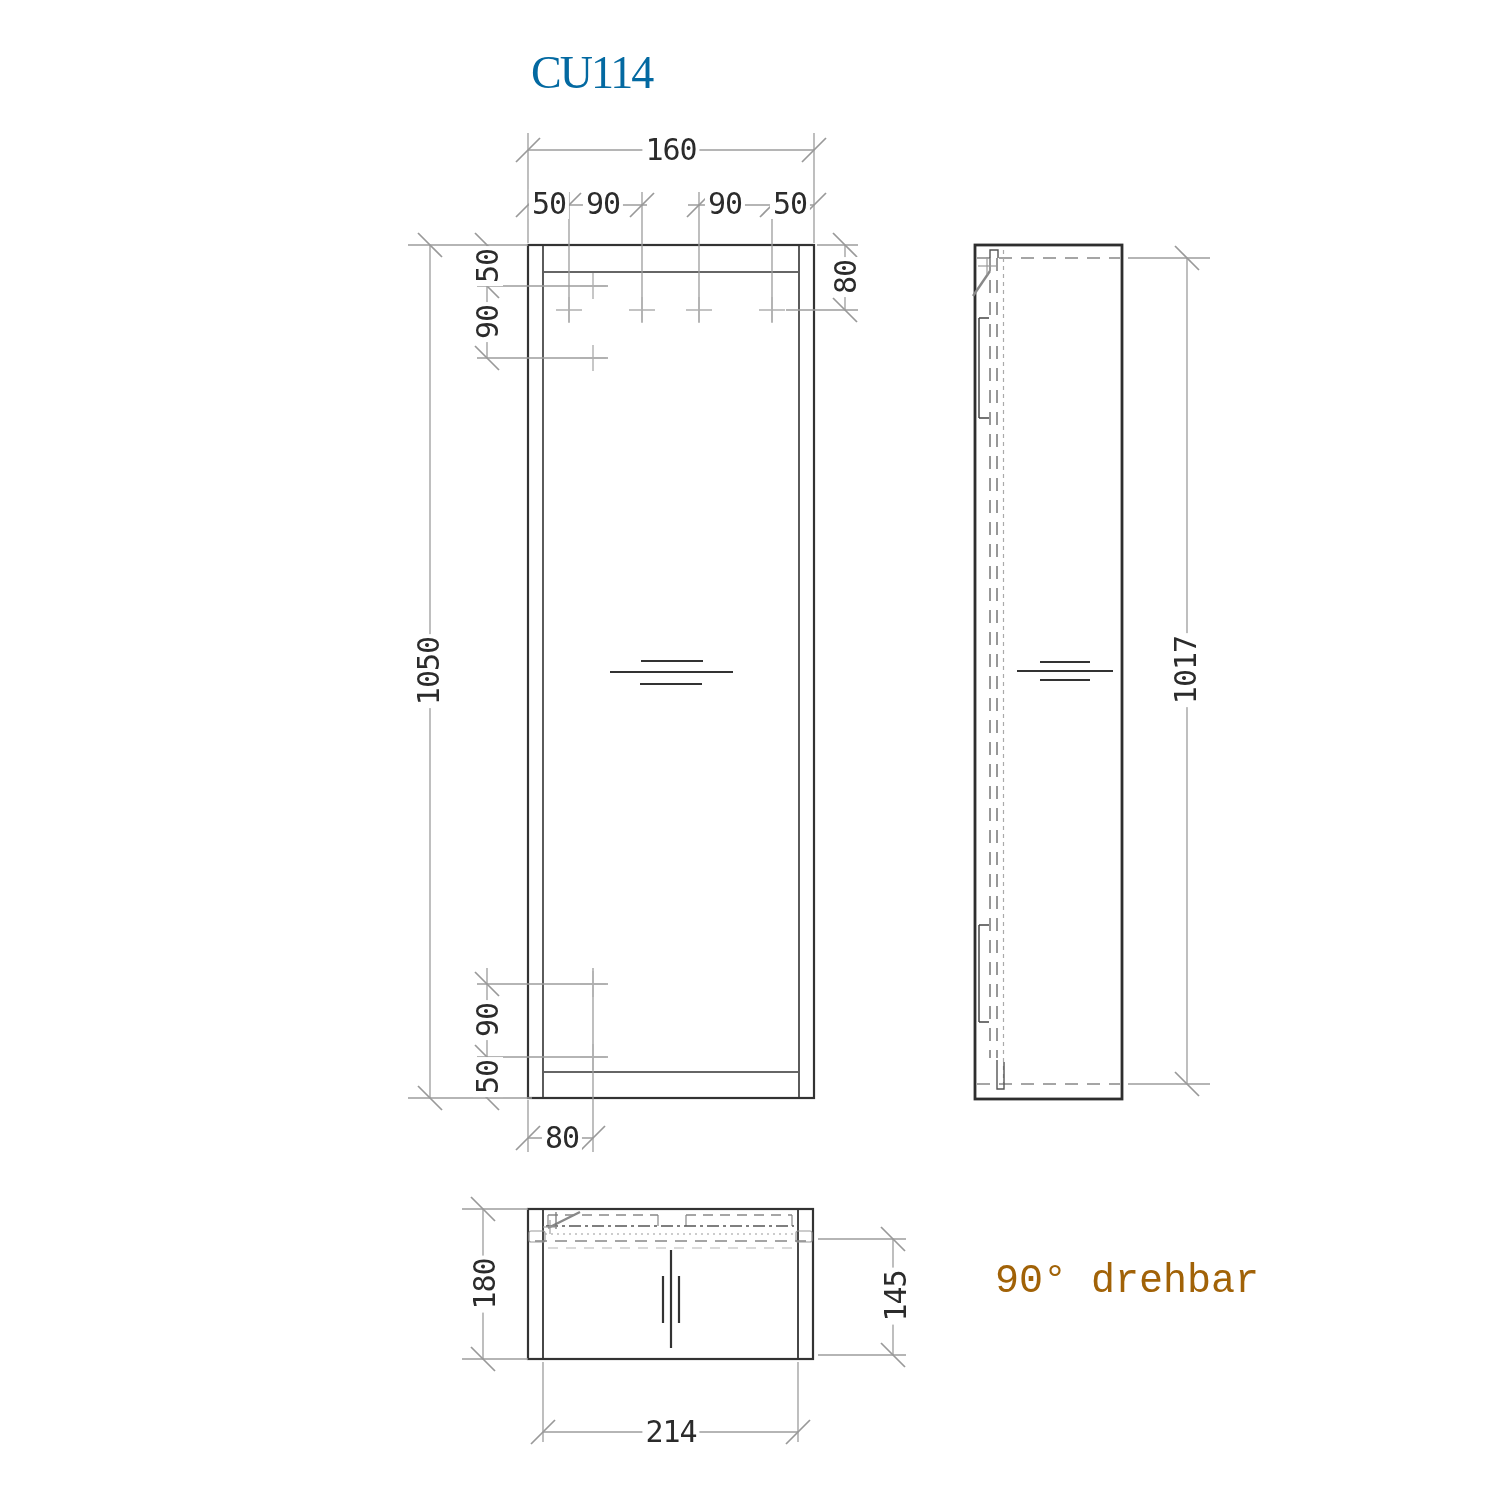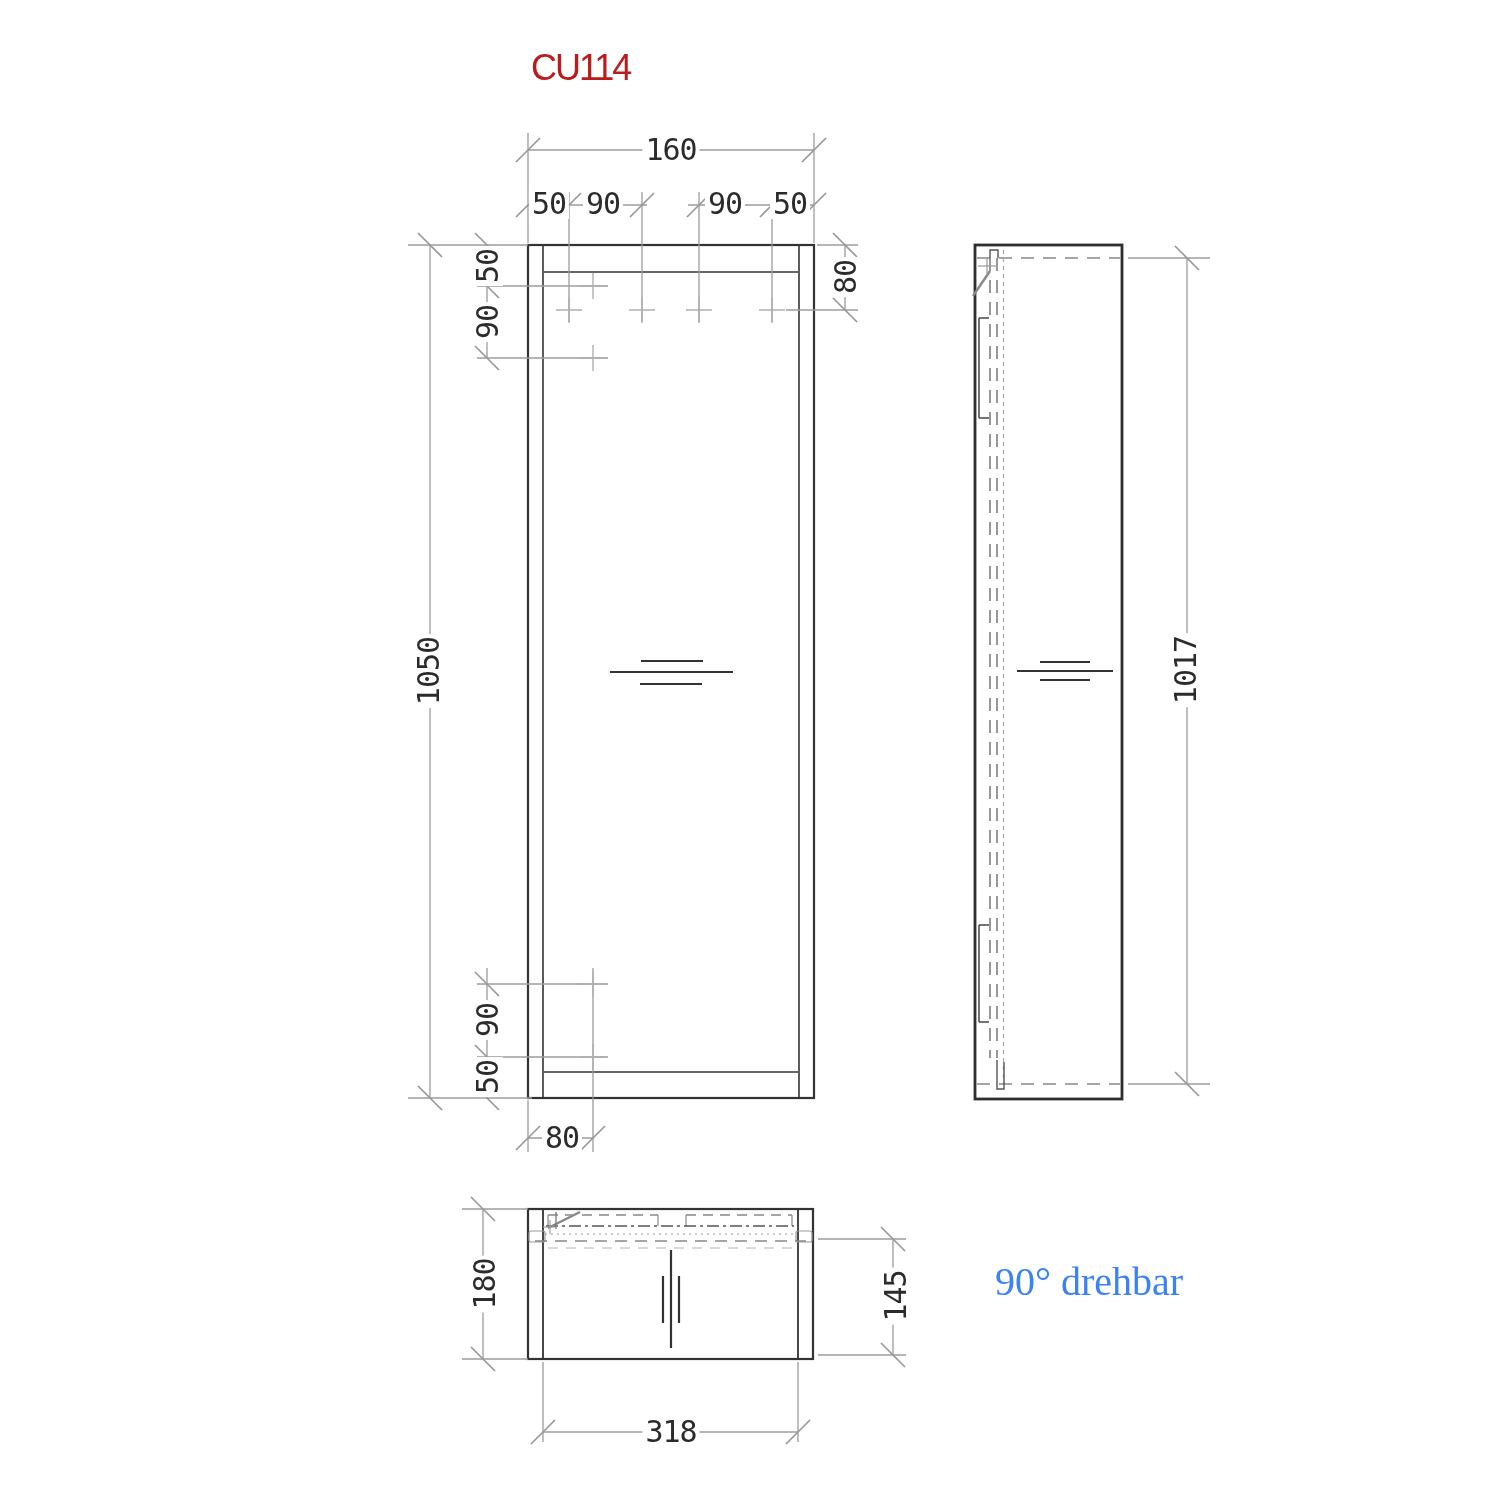--- a/index.html
+++ b/index.html
@@ -3,24 +3,24 @@
 <meta charset="utf-8">
 <style>
   html,body{margin:0;padding:0;background:#fff;}
   .canvas{position:relative;width:1500px;height:1500px;background:#ffffff;overflow:hidden;
           font-family:"DejaVu Sans Mono", monospace;}
   svg.art{position:absolute;left:0;top:0;}
   .lbl{position:absolute;font-family:"DejaVu Sans Mono", monospace;font-weight:300;
        font-size:30px;letter-spacing:-1px;line-height:1;color:#2b2b2b;background:#fff;
        padding:0 3px;white-space:nowrap;transform:translate(-50%,-50%);}
   .lbl.rot{transform:translate(-50%,-50%) rotate(-90deg);}
-  .title-lbl{position:absolute;left:531px;top:50px;font-family:Liberation Sans, sans-serif;
-       font-weight:300;font-size:36px;letter-spacing:-2px;line-height:1;color:#b91c1c;white-space:nowrap;}
-  .note-lbl{position:absolute;left:995px;top:1262px;font-family:Liberation Serif, serif;
-       font-size:40px;line-height:1;color:#3b82f6;white-space:nowrap;}
+  .title-lbl{position:absolute;left:531px;top:50px;font-family:Liberation Serif, serif;
+       font-weight:300;font-size:46px;letter-spacing:-2px;line-height:1;color:#0369a1;white-space:nowrap;}
+  .note-lbl{position:absolute;left:995px;top:1262px;font-family:Liberation Mono, monospace;
+       font-size:40px;line-height:1;color:#a16207;white-space:nowrap;}
 </style>
 </head>
 <body>
 
 <div class="canvas">
 
 <svg class="art" width="1500" height="1500" viewBox="0 0 1500 1500">
   <defs>
     <g id="tkh">
           <line x1="-12" y1="12" x2="12" y2="-12"></line>
@@ -216,17 +216,17 @@
 <div class="lbl rot" style="left:488px;top:266px">50</div>
 <div class="lbl rot" style="left:488px;top:322px">90</div>
 <div class="lbl rot" style="left:488px;top:1020px">90</div>
 <div class="lbl rot" style="left:488px;top:1077px">50</div>
 <div class="lbl" style="left:562px;top:1138px">80</div>
 
 <div class="lbl rot" style="left:1186px;top:670px">1017</div>
 
 <div class="lbl rot" style="left:485px;top:1284px">180</div>
 <div class="lbl rot" style="left:896px;top:1296px">145</div>
-<div class="lbl" style="left:671px;top:1432px">318</div>
+<div class="lbl" style="left:671px;top:1432px">214</div>
 
 <div class="note-lbl">90° drehbar</div>
 
 </div>
 
 </body></html>

